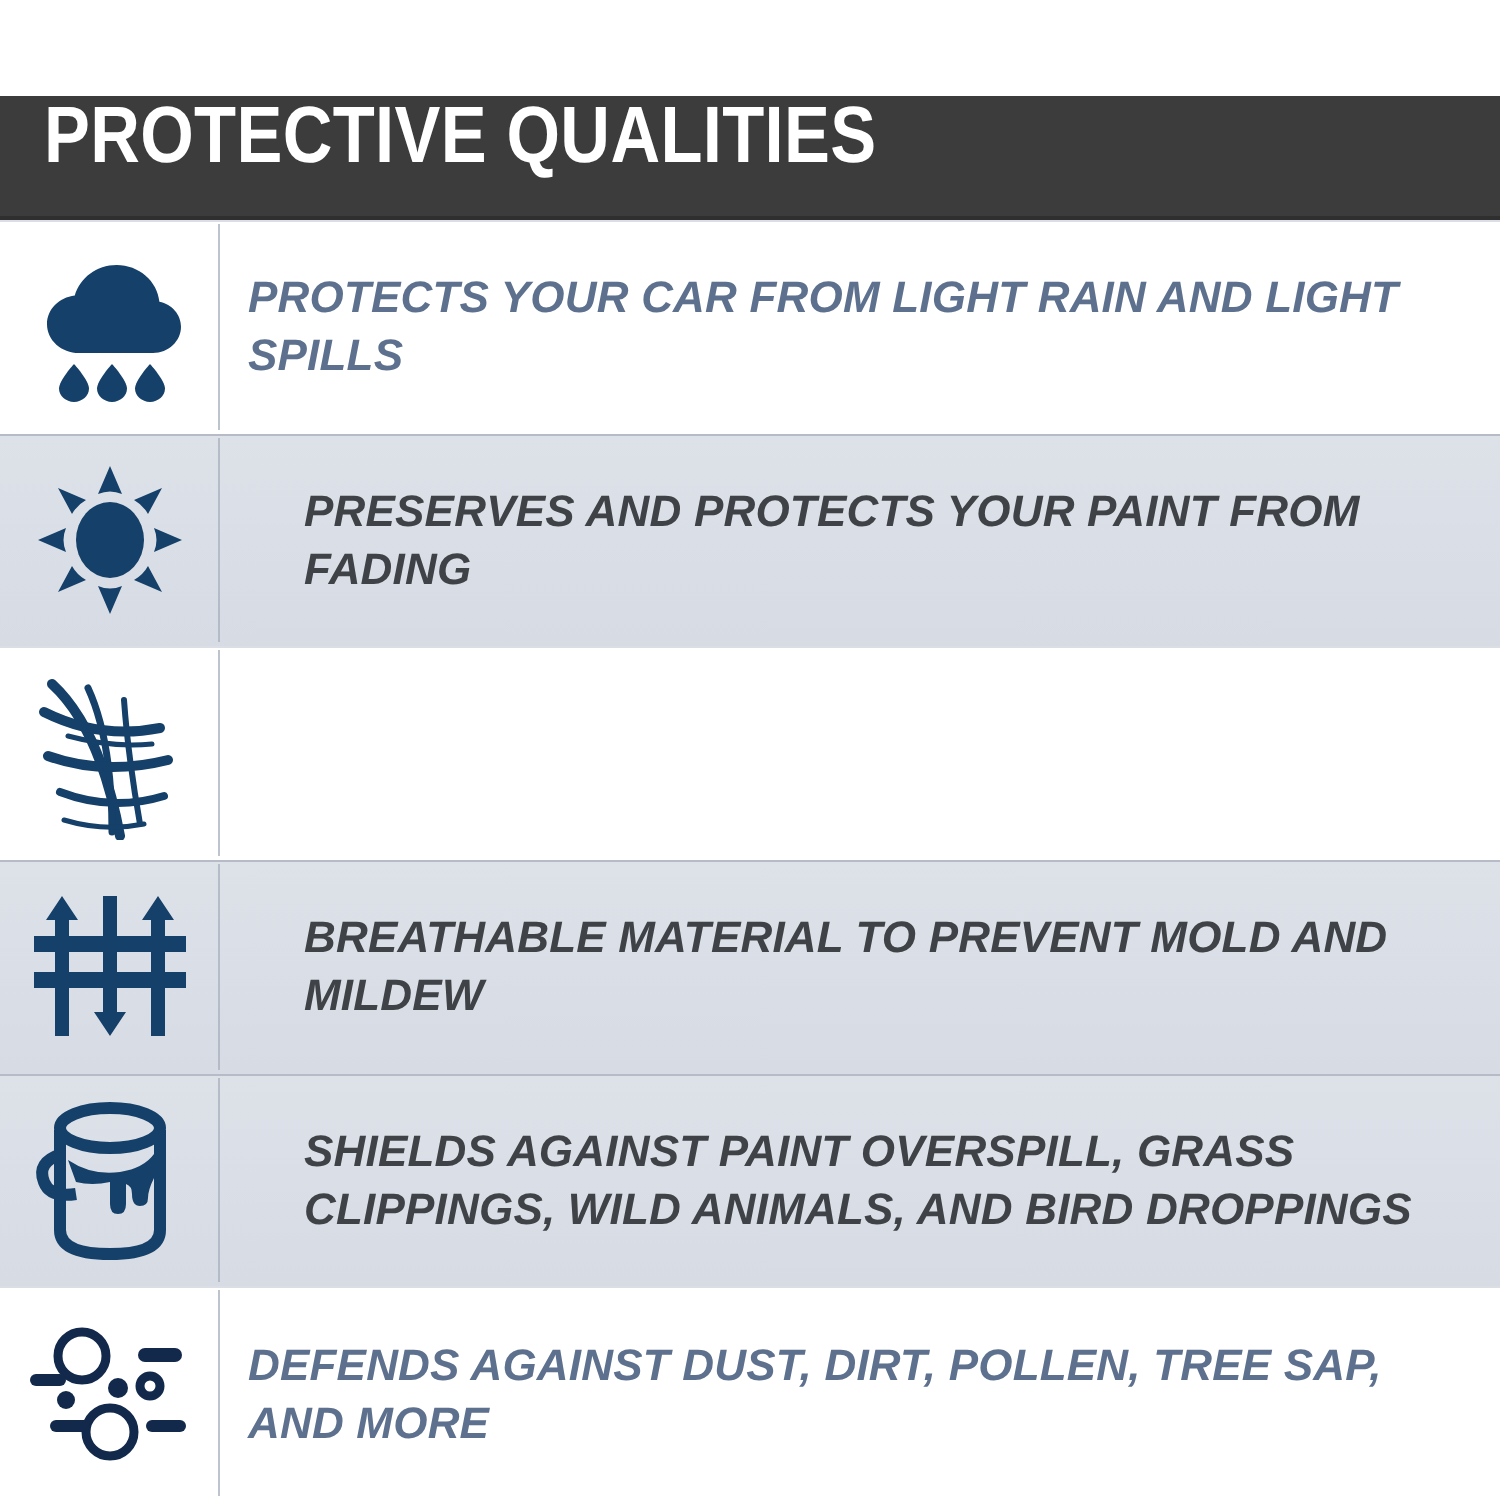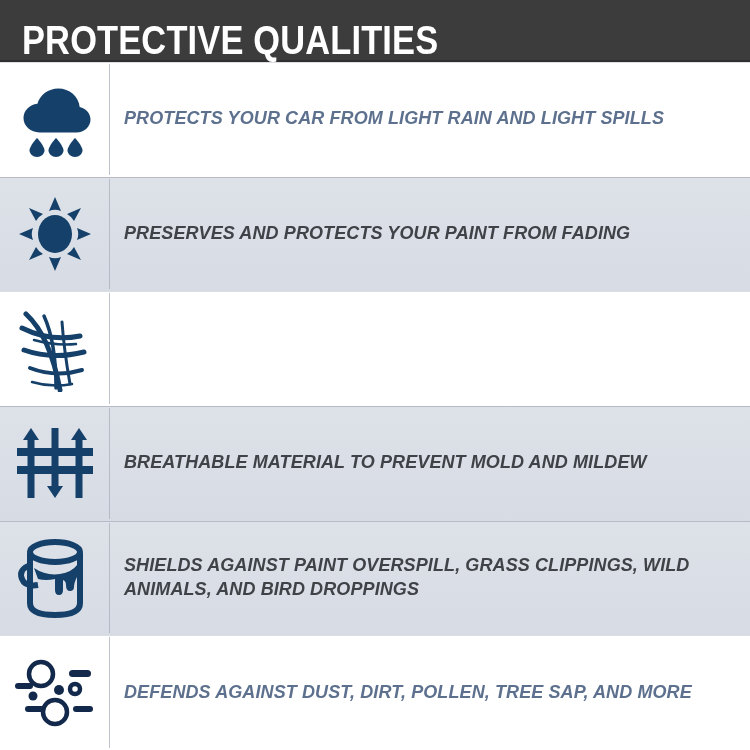--- a/index.html
+++ b/index.html
@@ -21,24 +21,25 @@
     flex-direction: column;
     background: #ffffff;
   }
 
   
   .header {
     height: 62px;
     flex: 0 0 62px;
     background: #3c3c3c;
     display: flex;
-    align-items: flex-end;
+    align-items: flex-start;
     box-sizing: border-box;
     padding-left: 22px;
     border-bottom: 2px solid #2f2f2f;
+    margin-top: 48px;
   }
   .header-title {
     color: #ffffff;
     font-family: "Liberation Sans Narrow", "Liberation Sans", sans-serif;
     font-size: 40px;
     font-weight: bold;
     letter-spacing: 0.2px;
     line-height: 1;
     transform: scaleX(0.86);
     transform-origin: left center;
@@ -104,29 +105,29 @@
 
   .text-cell {
     flex: 1 1 auto;
     display: flex;
     align-items: center;
     box-sizing: border-box;
     padding: 0 18px 0 14px;
   }
   .row-text {
     font-family: "Liberation Sans Narrow", "Liberation Sans", sans-serif;
-    font-size: 18px;
+    font-size: 22px;
     font-weight: bold;
     font-style: italic;
     line-height: 1.32;
     letter-spacing: 0.1px;
     text-transform: uppercase;
   }
   .text-slate { color: #5d718e; }
-  .text-dark  { color: #3f4246; }
+  .text-dark  { color: #3f4246; margin-left: 28px; }
 </style>
 </head>
 <body>
 
 <div class="infographic">
 
   <div class="header">
     <div class="header-title">PROTECTIVE QUALITIES</div>
   </div>
 

